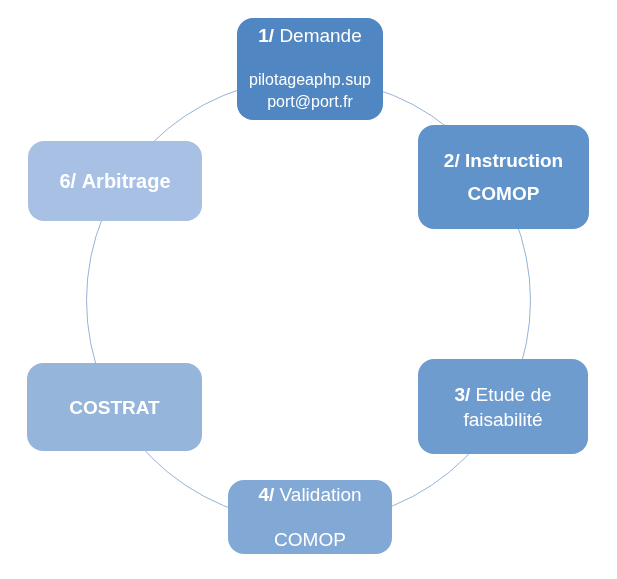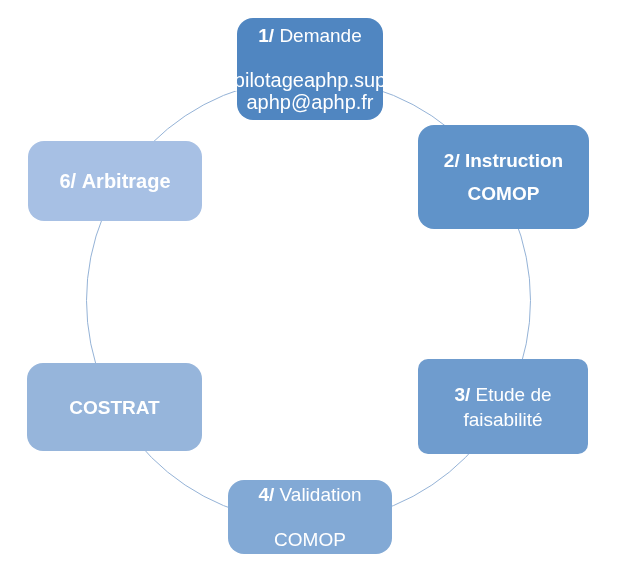--- a/index.html
+++ b/index.html
@@ -38,28 +38,28 @@
   }
   .step .line {
     white-space: nowrap;
   }
   .num { font-weight: bold; }
   .bold { font-weight: bold; }
 
   
   .s1 { left: 237px; top: 18px;  width: 146px; height: 102px; font-size: 19px; }
   .s1 .line1 { margin-bottom: 22px; }
-  .s1 .detail { font-size: 20px; line-height: 22px; white-space: nowrap; }
+  .s1 .detail { font-size: 16px; line-height: 22px; white-space: nowrap; }
 
   
   .s2 { left: 418px; top: 125px; width: 171px; height: 104px; font-size: 19px; }
   .s2 .line { line-height: 33px; }
 
   
-  .s3 { left: 418px; top: 359px; width: 170px; height: 95px;  font-size: 19px; border-radius: 10px; }
+  .s3 { left: 418px; top: 359px; width: 170px; height: 95px;  font-size: 19px; }
   .s3 .line { line-height: 25px; }
 
   
   .s4 { left: 228px; top: 480px; width: 164px; height: 74px;  font-size: 19px; }
   .s4 .line { line-height: 33px; }
 
   
   .s5 { left: 27px;  top: 363px; width: 175px; height: 88px;  font-size: 19px; }
   .s5 .line { line-height: 29px; }
 
@@ -69,21 +69,21 @@
 </head>
 <body>
 
 <div class="canvas">
 
   <div class="cycle-circle" style="border-color: rgb(149, 179, 215);"></div>
 
   <div class="step s1" style="background-color: rgb(80, 134, 193);">
     <div class="line line1"><span class="num">1/</span>&nbsp;<span>Demande</span></div>
     <div class="detail">pilotageaphp.sup</div>
-    <div class="detail">aphp@aphp.fr</div>
+    <div class="detail">port@port.fr</div>
   </div>
 
   <div class="step s2" style="background-color: rgb(96, 147, 201);">
     <div class="line"><span class="num">2/</span>&nbsp;<span class="bold">Instruction</span></div>
     <div class="line bold">COMOP</div>
   </div>
 
   <div class="step s3" style="background-color: rgb(111, 156, 206);">
     <div class="line"><span class="num">3/</span>&nbsp;<span>Etude de</span></div>
     <div class="line">faisabilité</div>

